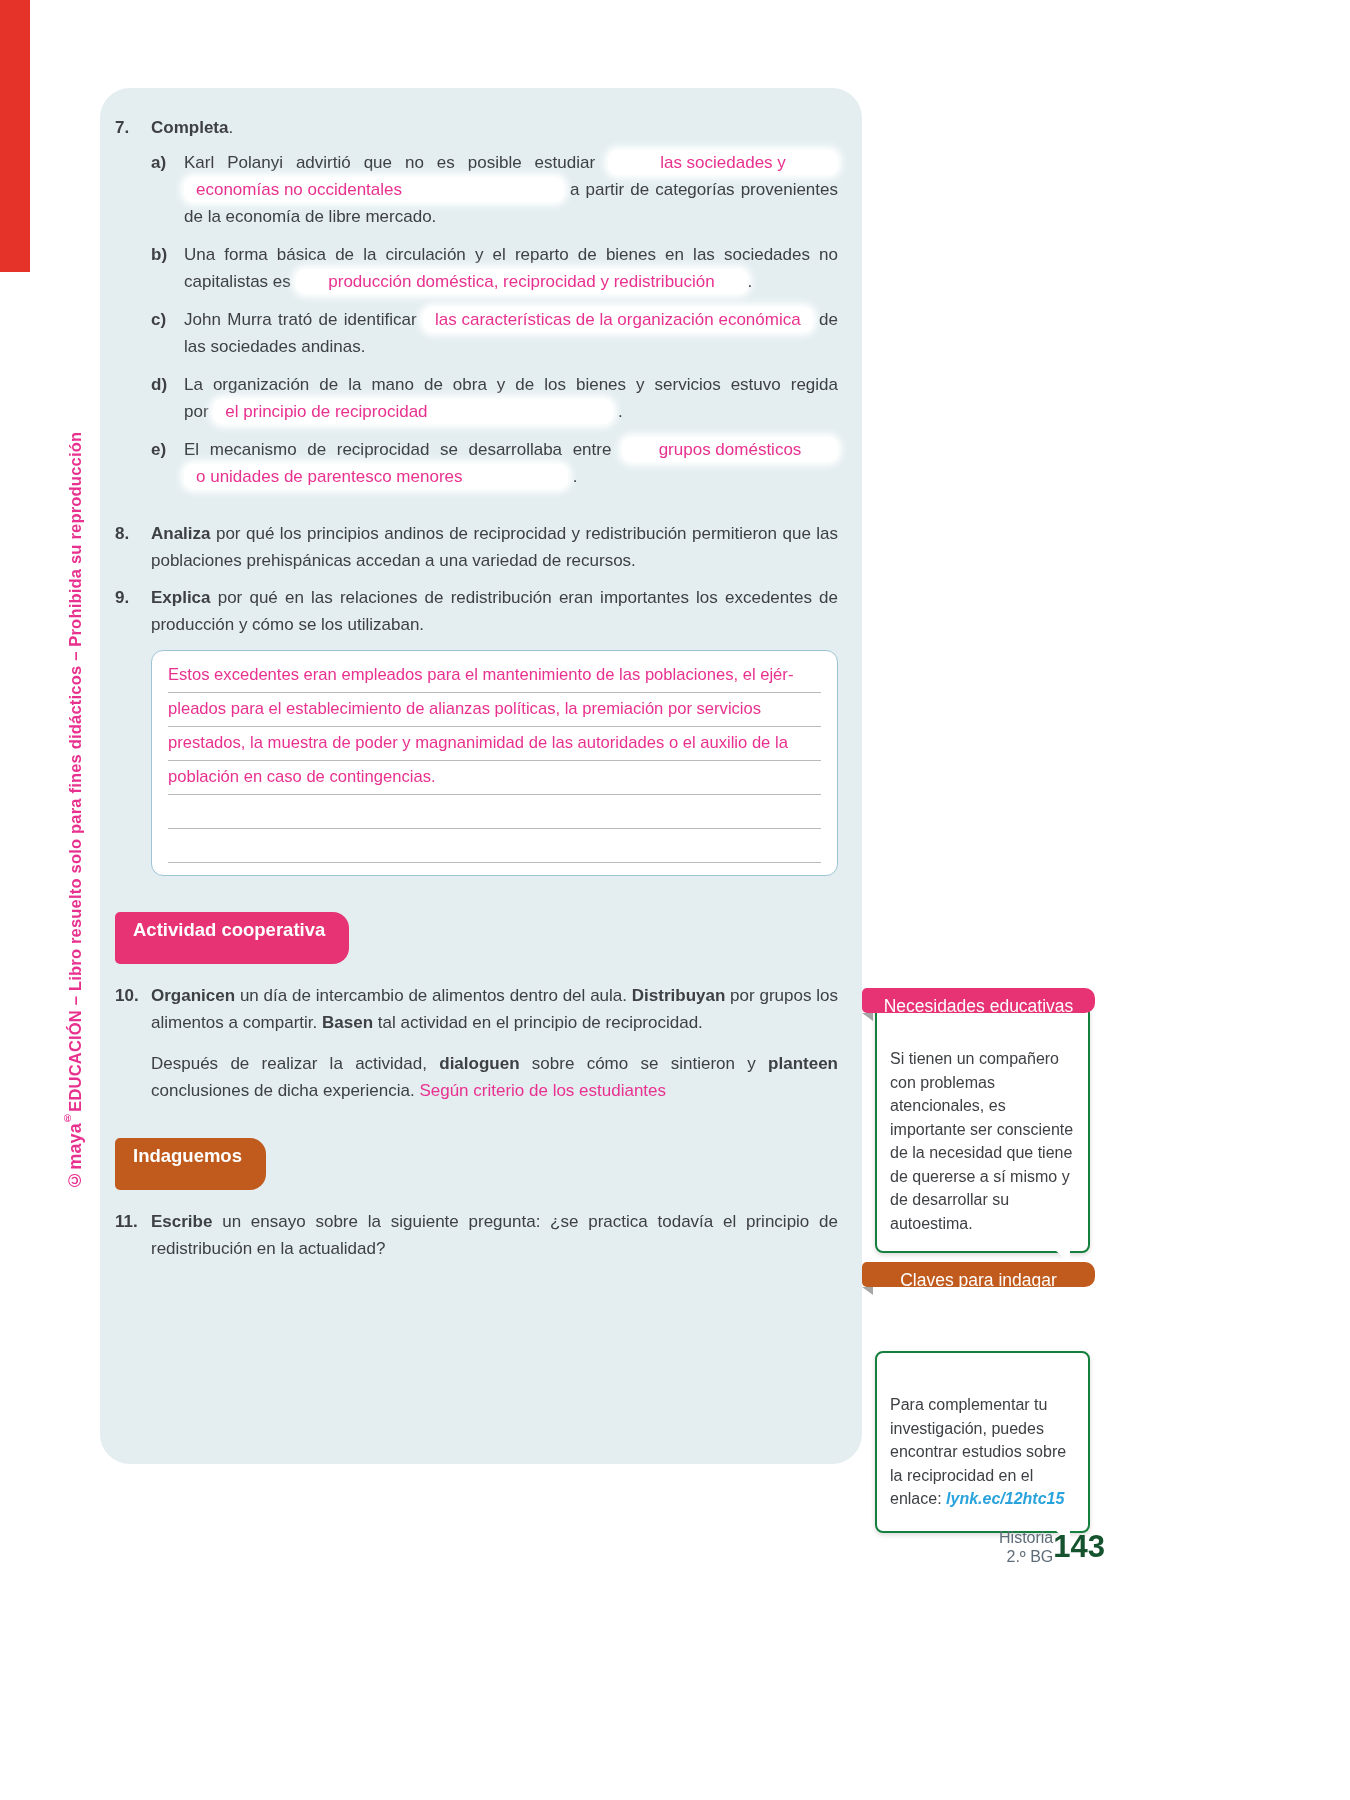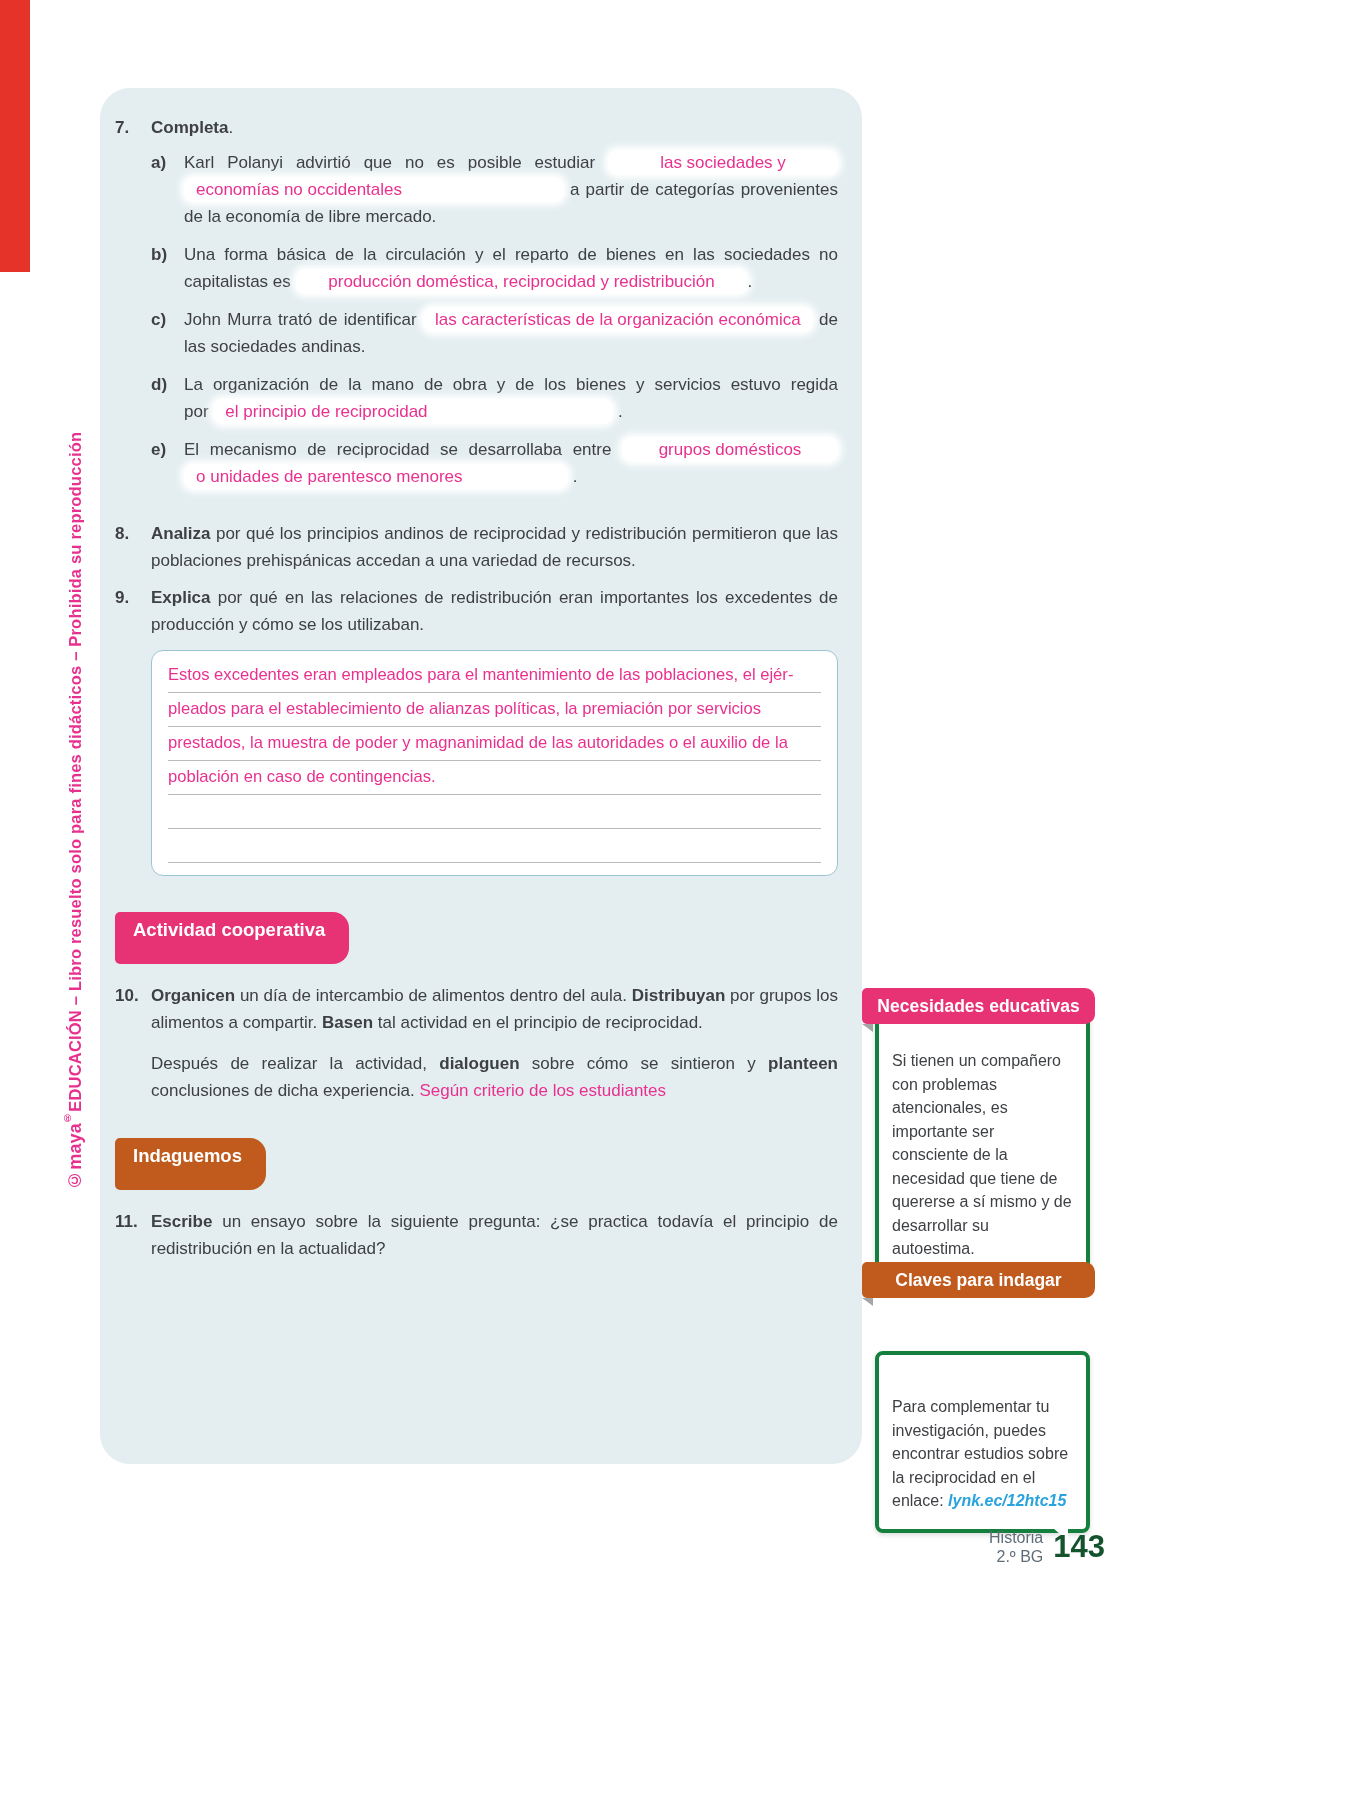--- a/index.html
+++ b/index.html
@@ -58,41 +58,41 @@
   
   .ribbon{
     display:inline-block;color:#fff;font-weight:700;font-size:18.5px;line-height:36px;
     padding:0 24px 16px 18px;border-radius:5px 16px 16px 5px;margin:2px 0 18px 0;
   }
   .ribbon.pink{background:var(--ribbon-pink,#e73373);}
   .ribbon.orange{background:var(--accent-orange,#c05a1d);}
   
   .callout-card{
     position:absolute;left:875px;width:215px;box-sizing:border-box;background:#fff;
-    border:4px solid #15803d;border-radius:8px;box-shadow:0 2px 5px rgba(0,0,0,.15);
+    border:2px solid #15803d;border-radius:8px;box-shadow:0 2px 5px rgba(0,0,0,.15);
     padding:40px 13px 16px 13px;font-size:16px;line-height:23.5px;color:#3e4044;
   }
   .callout-card::after{
     content:'';position:absolute;right:18px;bottom:-12px;width:0;height:0;
     border-top:13px solid #ffffff;border-left:15px solid transparent;
   }
   .callout-header{
-    position:absolute;left:862px;width:233px;height:36px;box-sizing:border-box;z-index:2;
-    color:#fff;font-weight:700;font-size:17.5px;line-height:36px;text-align:center;
+    position:absolute;left:862px;width:233px;height:25px;box-sizing:border-box;z-index:2;
+    color:#fff;font-weight:400;font-size:17.5px;line-height:36px;text-align:center;
     border-radius:5px 10px 10px 5px;
   }
   .callout-header.pink{background:var(--ribbon-pink,#e73373);}
   .callout-header.orange{background:var(--accent-orange,#c05a1d);}
   .callout-header::after{
     content:'';position:absolute;left:0;top:100%;width:0;height:0;
     border-top:8px solid rgba(0,0,0,.35);border-left:11px solid transparent;
   }
   .link{color:var(--link-blue,#29a3dc);font-style:italic;font-weight:600;}
   
-  .footer{position:absolute;left:930px;top:1528px;width:175px;display:flex;align-items:center;justify-content:flex-end;gap:10px;}
+  .footer{position:absolute;left:930px;top:1528px;width:175px;display:flex;align-items:center;justify-content:flex-end;}
   .footer-course{text-align:right;color:#5f6d79;font-size:16px;line-height:19px;}
   .footer-page{color:#14532d;font-size:31px;font-weight:700;line-height:34px;}
 </style>
 </head>
 <body>
 
 <div class="red-bar"></div>
 
 <div class="watermark"><span class="wm-brand">©maya</span><sup>®</sup><span class="b">EDUCACIÓN</span><span> – Libro resuelto solo para fines didácticos – Prohibida su reproducción</span></div>
 

